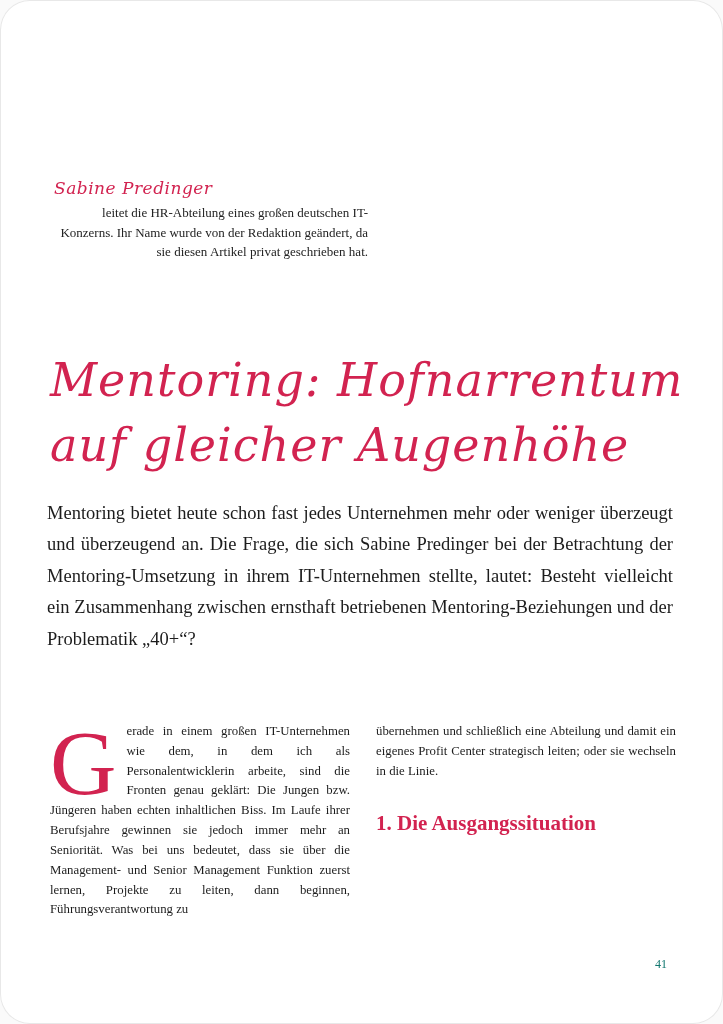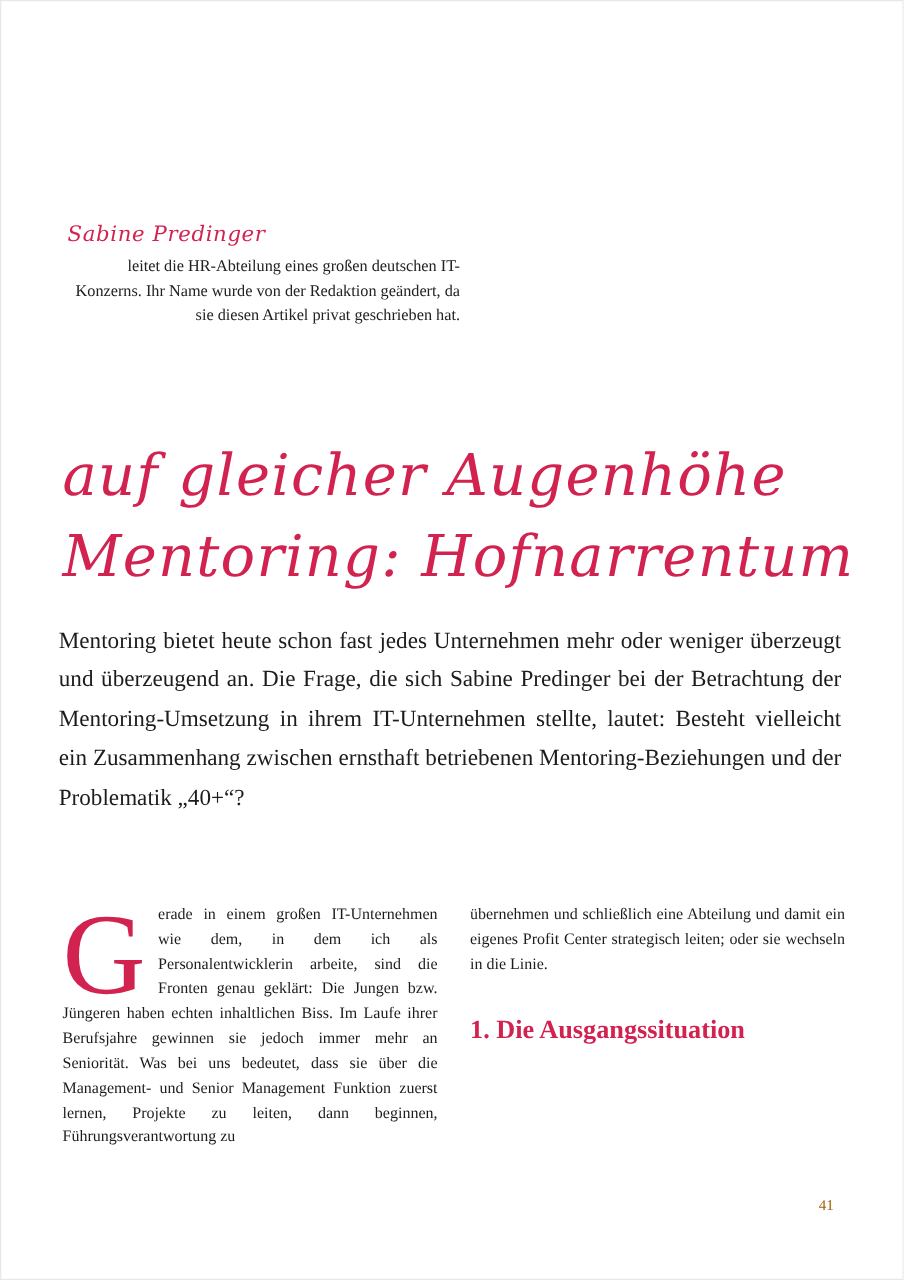--- a/index.html
+++ b/index.html
@@ -9,20 +9,21 @@
   }
   .page {
     position: relative;
     width: 723px;
     height: 1024px;
     background: #ffffff;
     box-shadow: 0 0 0 1px #e8e8e8 inset;
     overflow: hidden;
     font-family: "Liberation Serif", "DejaVu Serif", serif;
     color: #1a1a1a;
+    border-radius: 30px;
   }
 
   
   .author-name {
     position: absolute;
     left: 54px;
     top: 178px;
     font-family: "DejaVu Serif", serif;
     font-style: italic;
     font-size: 17px;
@@ -99,37 +100,37 @@
     margin: 26px 0 6px 0;
     text-align: left;
   }
 
   
   .page-number {
     position: absolute;
     right: 56px;
     bottom: 52px;
     font-size: 12px;
-    color: #a16207;
+    color: #0f766e;
   }
 
   .accent { color: #d22350; }
 </style>
 </head>
 <body>
 
 <div class="page">
 
   <div class="author-name accent" style="color: rgb(210, 35, 80);">Sabine Predinger</div>
 
   <div class="author-bio">leitet die HR-Abteilung eines großen deutschen IT-Konzerns. Ihr Name wurde von der Redaktion geändert, da sie diesen Artikel privat geschrieben hat.</div>
 
   <h1 class="headline accent" style="color: rgb(210, 35, 80);">
+    <span class="hl-line">Mentoring: Hofnarrentum</span>
     <span class="hl-line">auf gleicher Augenhöhe</span>
-    <span class="hl-line">Mentoring: Hofnarrentum</span>
   </h1>
 
   <p class="lead">Mentoring bietet heute schon fast jedes Unternehmen mehr oder weniger überzeugt und überzeugend an. Die Frage, die sich Sabine Predinger bei der Betrachtung der Mentoring-Umsetzung in ihrem IT-Unternehmen stellte, lautet: Besteht vielleicht ein Zusammenhang zwischen ernsthaft betriebenen Mentoring-Beziehungen und der Problematik „40+“?</p>
 
   <div class="columns">
     <div class="col">
       <p>
         <span class="dropcap accent" style="color: rgb(210, 35, 80);">G</span><span>erade in einem großen IT-Unternehmen wie dem, in dem ich als Personalentwicklerin arbeite, sind die Fronten genau geklärt: Die Jungen bzw. Jüngeren haben echten inhaltlichen Biss. Im Laufe ihrer Berufsjahre gewinnen sie jedoch immer mehr an Seniorität. Was bei uns bedeutet, dass sie über die Management- und Senior Management Funktion zuerst lernen, Projekte zu leiten, dann beginnen, Führungsverantwortung zu</span>
       </p>
     </div>

